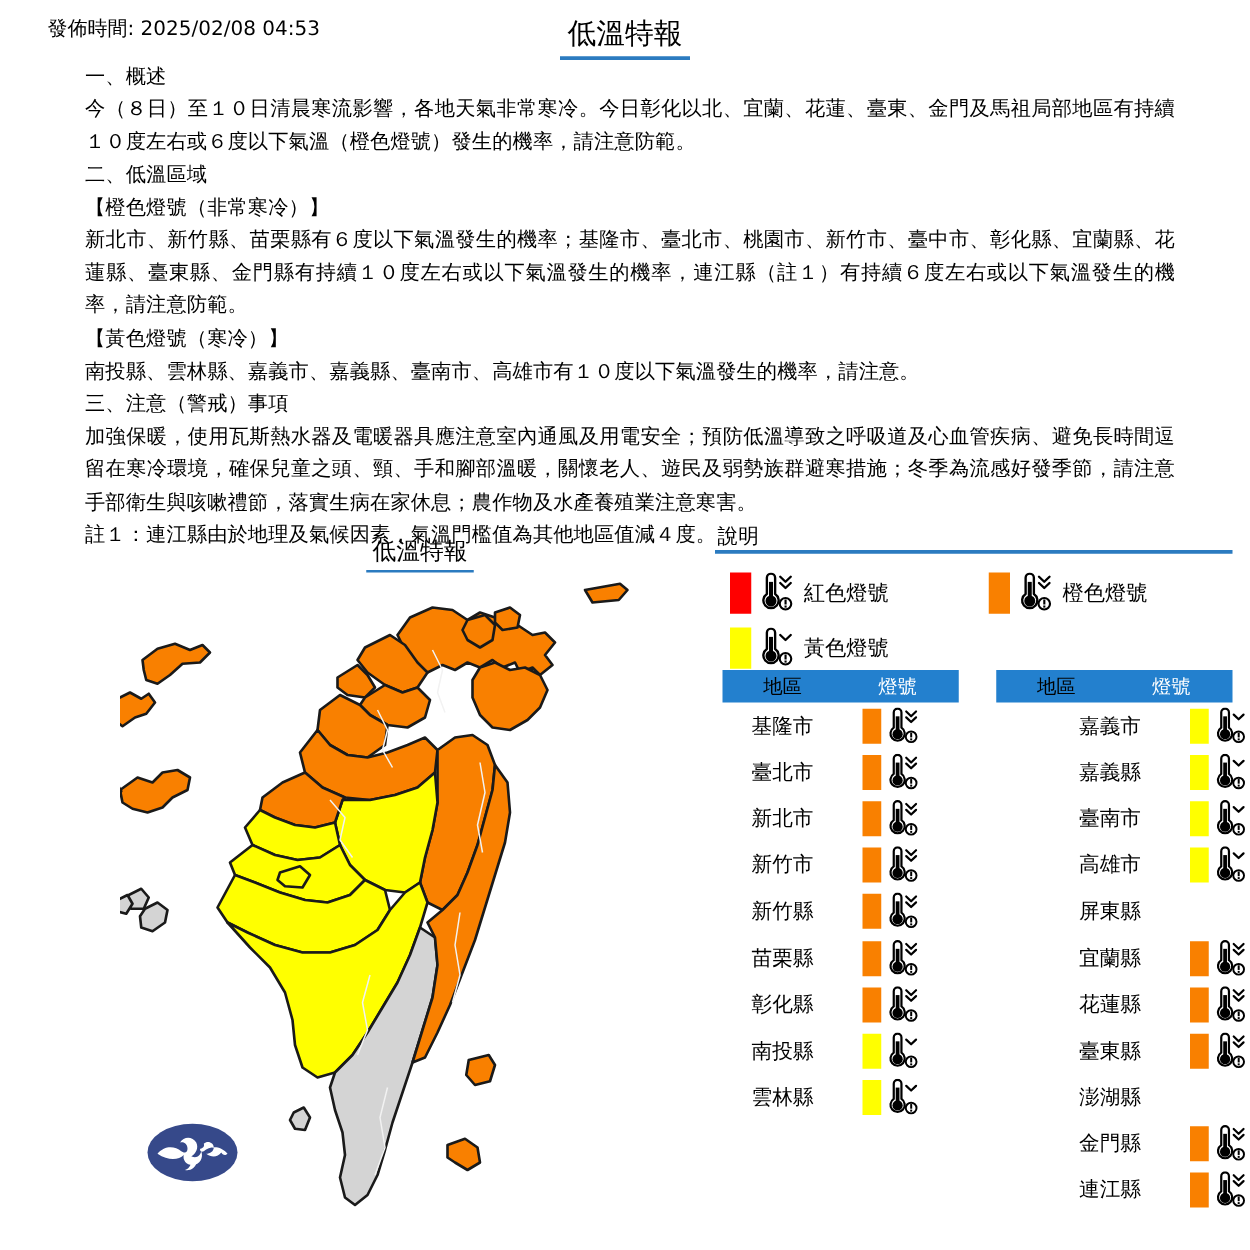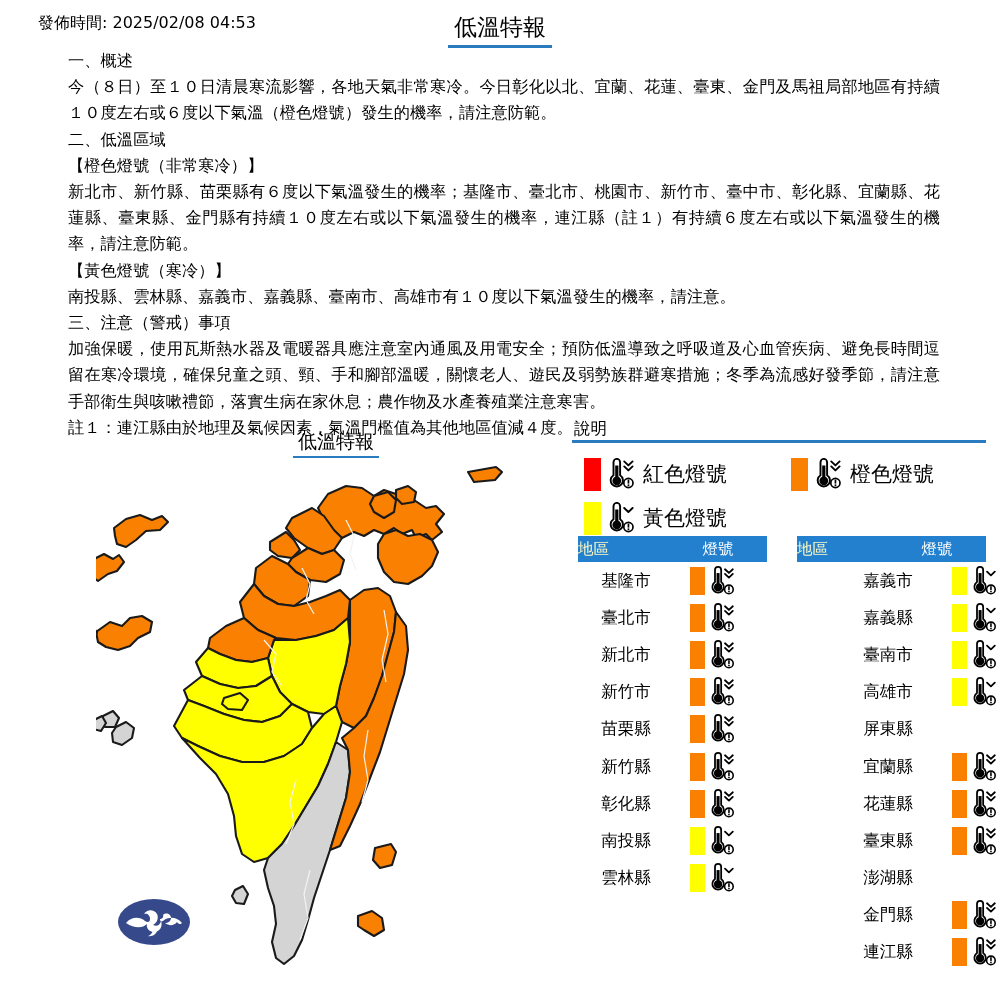--- a/index.html
+++ b/index.html
@@ -127,21 +127,21 @@
     width: 17px;
     height: 33px;
     flex: 0 0 auto;
     margin-left: 12px;
   }
   .legend-icon {
     margin-left: 5px;
     flex: 0 0 auto;
   }
   .legend-label {
-    font-size: 21px;
+    font-size: 17px;
     margin-left: 7px;
     white-space: nowrap;
   }
 
   
   #signal-table {
     position: absolute;
     left: 578px;
     top: 536px;
     width: 408px;
@@ -156,22 +156,22 @@
     display: flex;
     align-items: center;
   }
   .thead-col.spacer {
     width: 30px;
     background: transparent;
     height: 26px;
   }
   .th-region {
     width: 96px;
-    text-align: left;
-    color: #fef9c3;
+    text-align: center;
+    color: #000000;
     font-size: 15.5px;
   }
   .th-signal {
     width: 88px;
     text-align: center;
     color: #ffffff;
     font-size: 15.5px;
   }
   .tbody {
     display: flex;
@@ -477,41 +477,41 @@
                 <polyline points="18.2,3.4 22.4,7.4 26.6,3.4"></polyline>
                 <polyline points="18.2,8.4 22.4,12.4 26.6,8.4"></polyline>
               </g>
               <circle cx="22.4" cy="25" r="4.6" fill="#fff" stroke="#000" stroke-width="1.7"></circle>
               <rect x="21.6" y="21.6" width="1.7" height="4.0" fill="#000"></rect>
               <rect x="21.6" y="26.4" width="1.7" height="1.7" fill="#000"></rect>
             </svg>
           </div>
         </div>
         <div class="trow">
+          <div class="cell-region">新竹縣</div>
+          <div class="cell-signal">
+            <div class="sig-swatch" style="background: rgb(249, 128, 0);"></div>
+            <svg class="sig-icon" width="28" height="30" viewBox="0 0 30 32">
+              <g stroke="#000" stroke-width="1.9" fill="#fff" stroke-linejoin="round">
+                <path d="M7.5 4.2 a3.3 3.3 0 0 1 6.6 0 v13.0 a6.1 6.1 0 1 1 -6.6 0 Z"></path>
+              </g>
+              <circle cx="10.8" cy="22.8" r="4.4" fill="#000"></circle>
+              <rect x="9.2" y="7.5" width="3.2" height="12.5" fill="#000"></rect>
+              <g stroke="#000" stroke-width="1.9" fill="none" stroke-linecap="round" stroke-linejoin="round">
+                <polyline points="18.2,3.4 22.4,7.4 26.6,3.4"></polyline>
+                <polyline points="18.2,8.4 22.4,12.4 26.6,8.4"></polyline>
+              </g>
+              <circle cx="22.4" cy="25" r="4.6" fill="#fff" stroke="#000" stroke-width="1.7"></circle>
+              <rect x="21.6" y="21.6" width="1.7" height="4.0" fill="#000"></rect>
+              <rect x="21.6" y="26.4" width="1.7" height="1.7" fill="#000"></rect>
+            </svg>
+          </div>
+        </div>
+        <div class="trow">
           <div class="cell-region">苗栗縣</div>
-          <div class="cell-signal">
-            <div class="sig-swatch" style="background: rgb(249, 128, 0);"></div>
-            <svg class="sig-icon" width="28" height="30" viewBox="0 0 30 32">
-              <g stroke="#000" stroke-width="1.9" fill="#fff" stroke-linejoin="round">
-                <path d="M7.5 4.2 a3.3 3.3 0 0 1 6.6 0 v13.0 a6.1 6.1 0 1 1 -6.6 0 Z"></path>
-              </g>
-              <circle cx="10.8" cy="22.8" r="4.4" fill="#000"></circle>
-              <rect x="9.2" y="7.5" width="3.2" height="12.5" fill="#000"></rect>
-              <g stroke="#000" stroke-width="1.9" fill="none" stroke-linecap="round" stroke-linejoin="round">
-                <polyline points="18.2,3.4 22.4,7.4 26.6,3.4"></polyline>
-                <polyline points="18.2,8.4 22.4,12.4 26.6,8.4"></polyline>
-              </g>
-              <circle cx="22.4" cy="25" r="4.6" fill="#fff" stroke="#000" stroke-width="1.7"></circle>
-              <rect x="21.6" y="21.6" width="1.7" height="4.0" fill="#000"></rect>
-              <rect x="21.6" y="26.4" width="1.7" height="1.7" fill="#000"></rect>
-            </svg>
-          </div>
-        </div>
-        <div class="trow">
-          <div class="cell-region">新竹縣</div>
           <div class="cell-signal">
             <div class="sig-swatch" style="background: rgb(249, 128, 0);"></div>
             <svg class="sig-icon" width="28" height="30" viewBox="0 0 30 32">
               <g stroke="#000" stroke-width="1.9" fill="#fff" stroke-linejoin="round">
                 <path d="M7.5 4.2 a3.3 3.3 0 0 1 6.6 0 v13.0 a6.1 6.1 0 1 1 -6.6 0 Z"></path>
               </g>
               <circle cx="10.8" cy="22.8" r="4.4" fill="#000"></circle>
               <rect x="9.2" y="7.5" width="3.2" height="12.5" fill="#000"></rect>
               <g stroke="#000" stroke-width="1.9" fill="none" stroke-linecap="round" stroke-linejoin="round">
                 <polyline points="18.2,3.4 22.4,7.4 26.6,3.4"></polyline>

